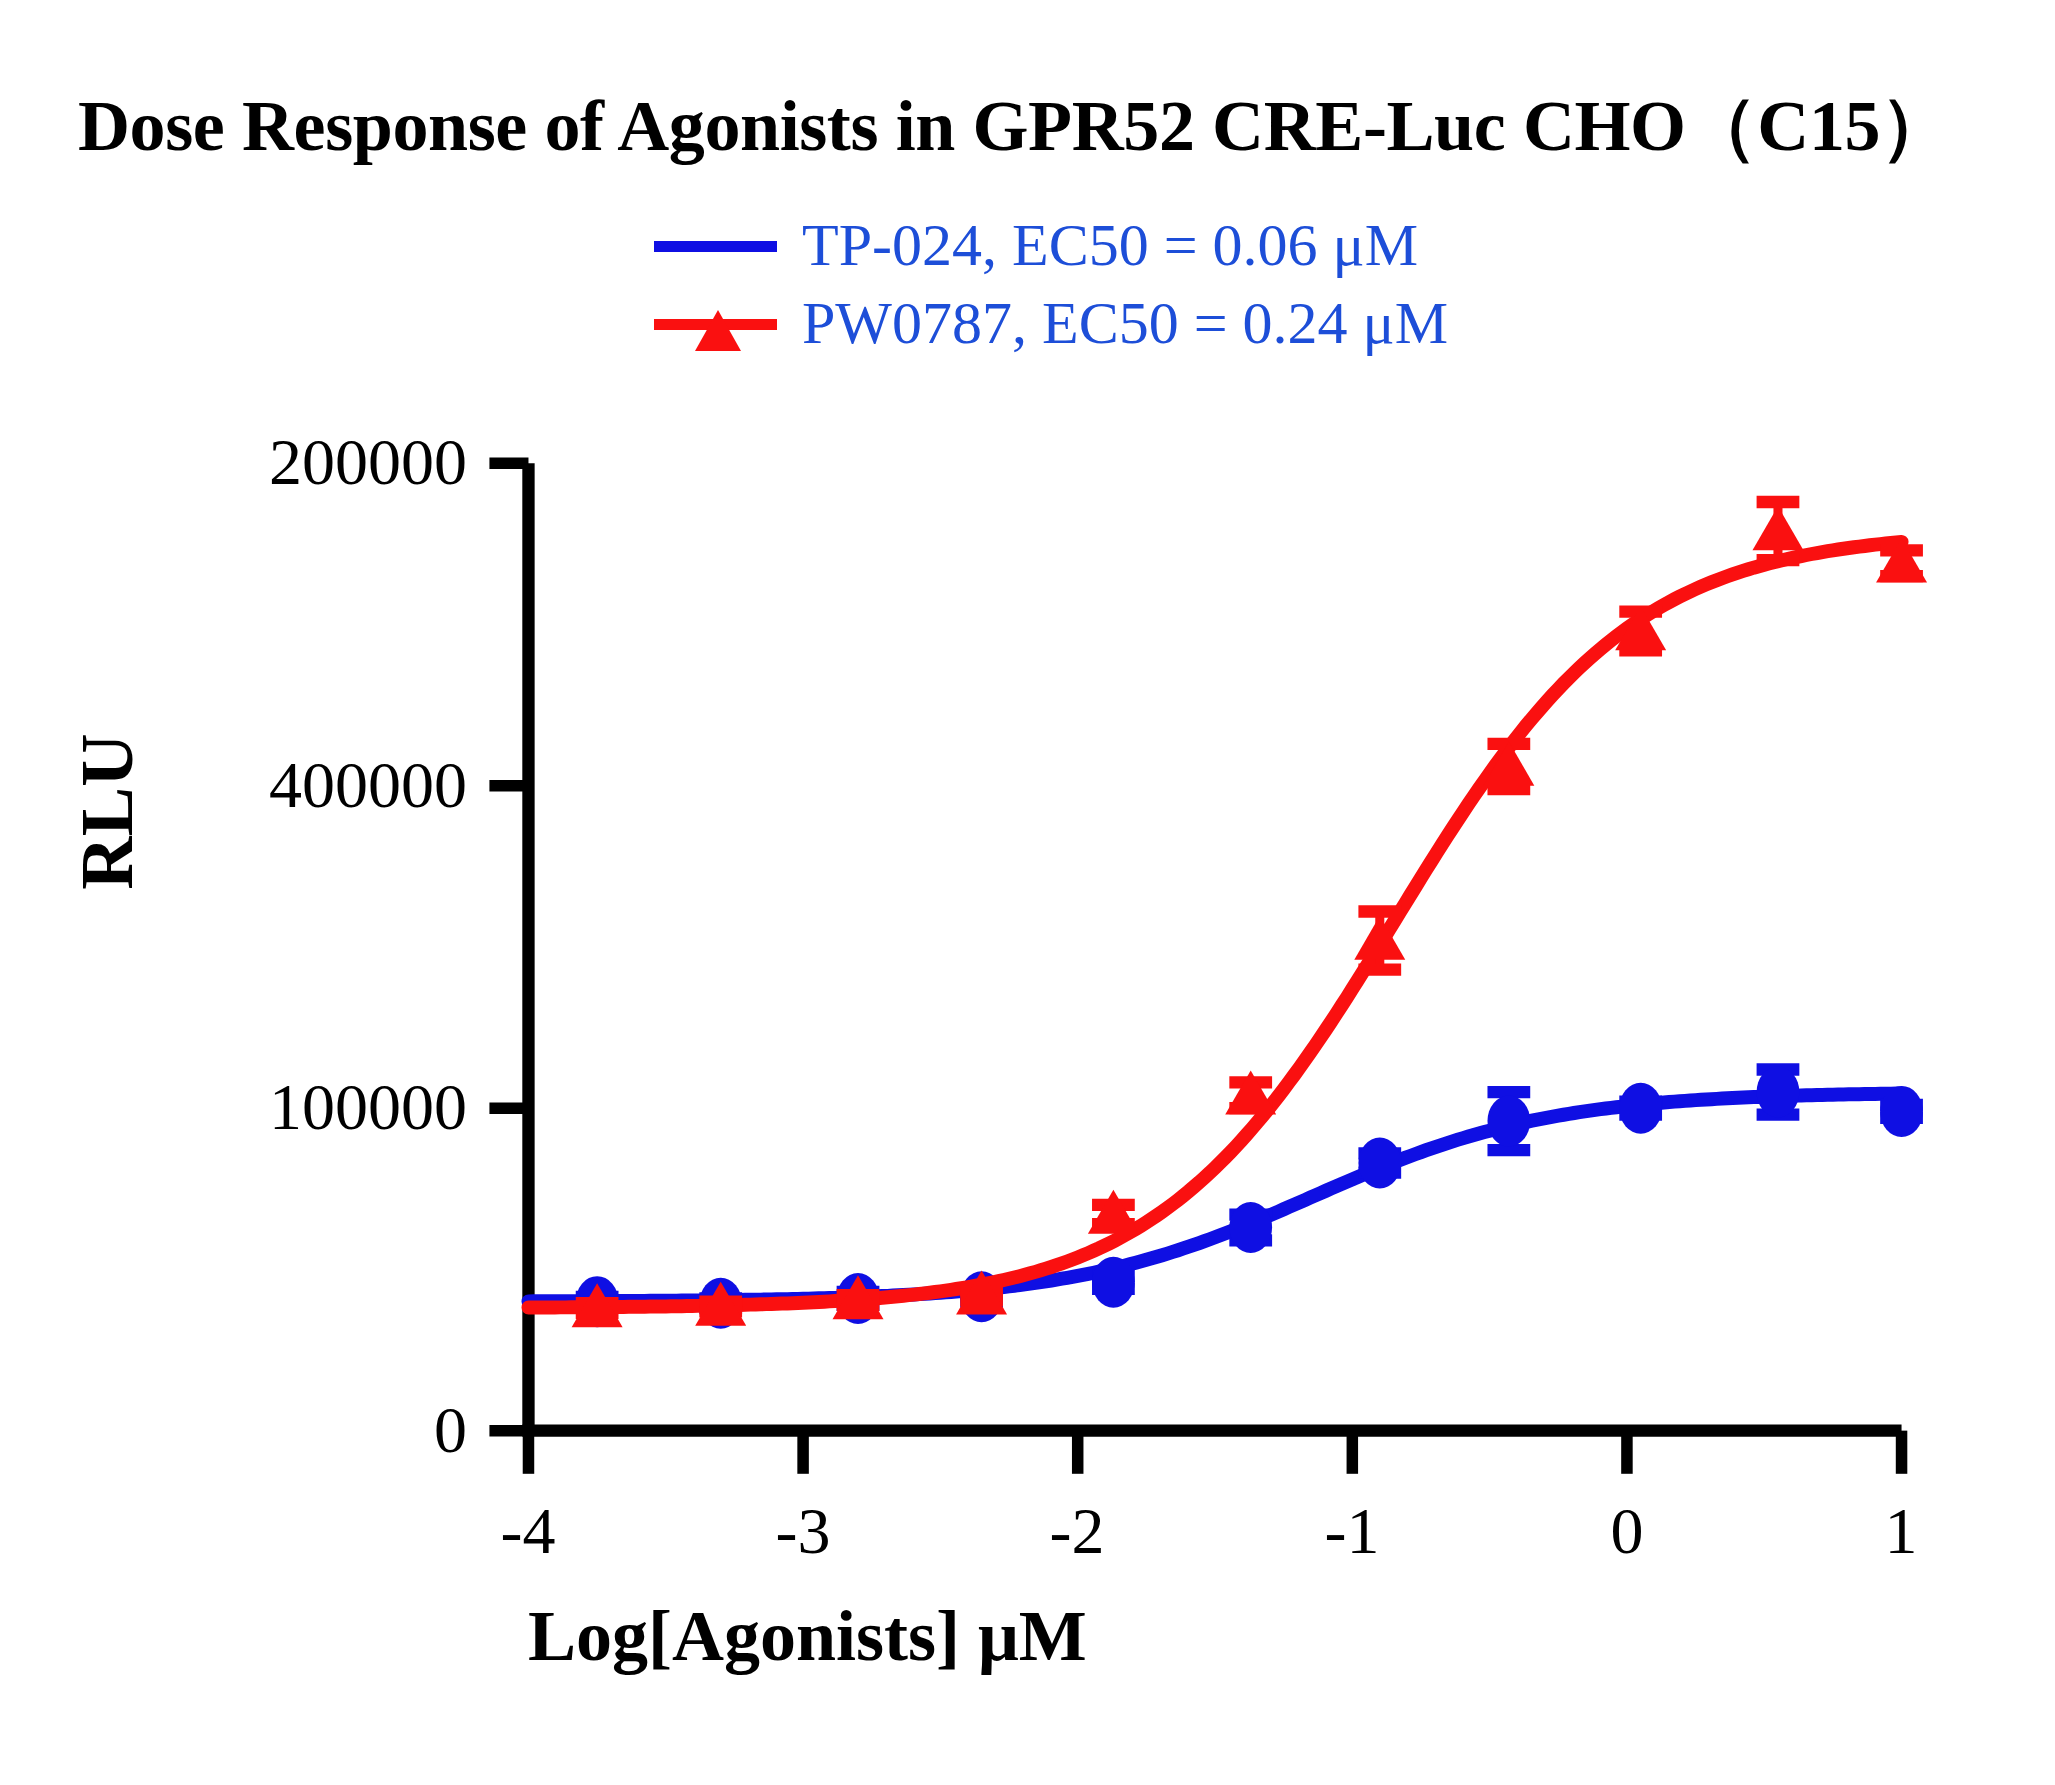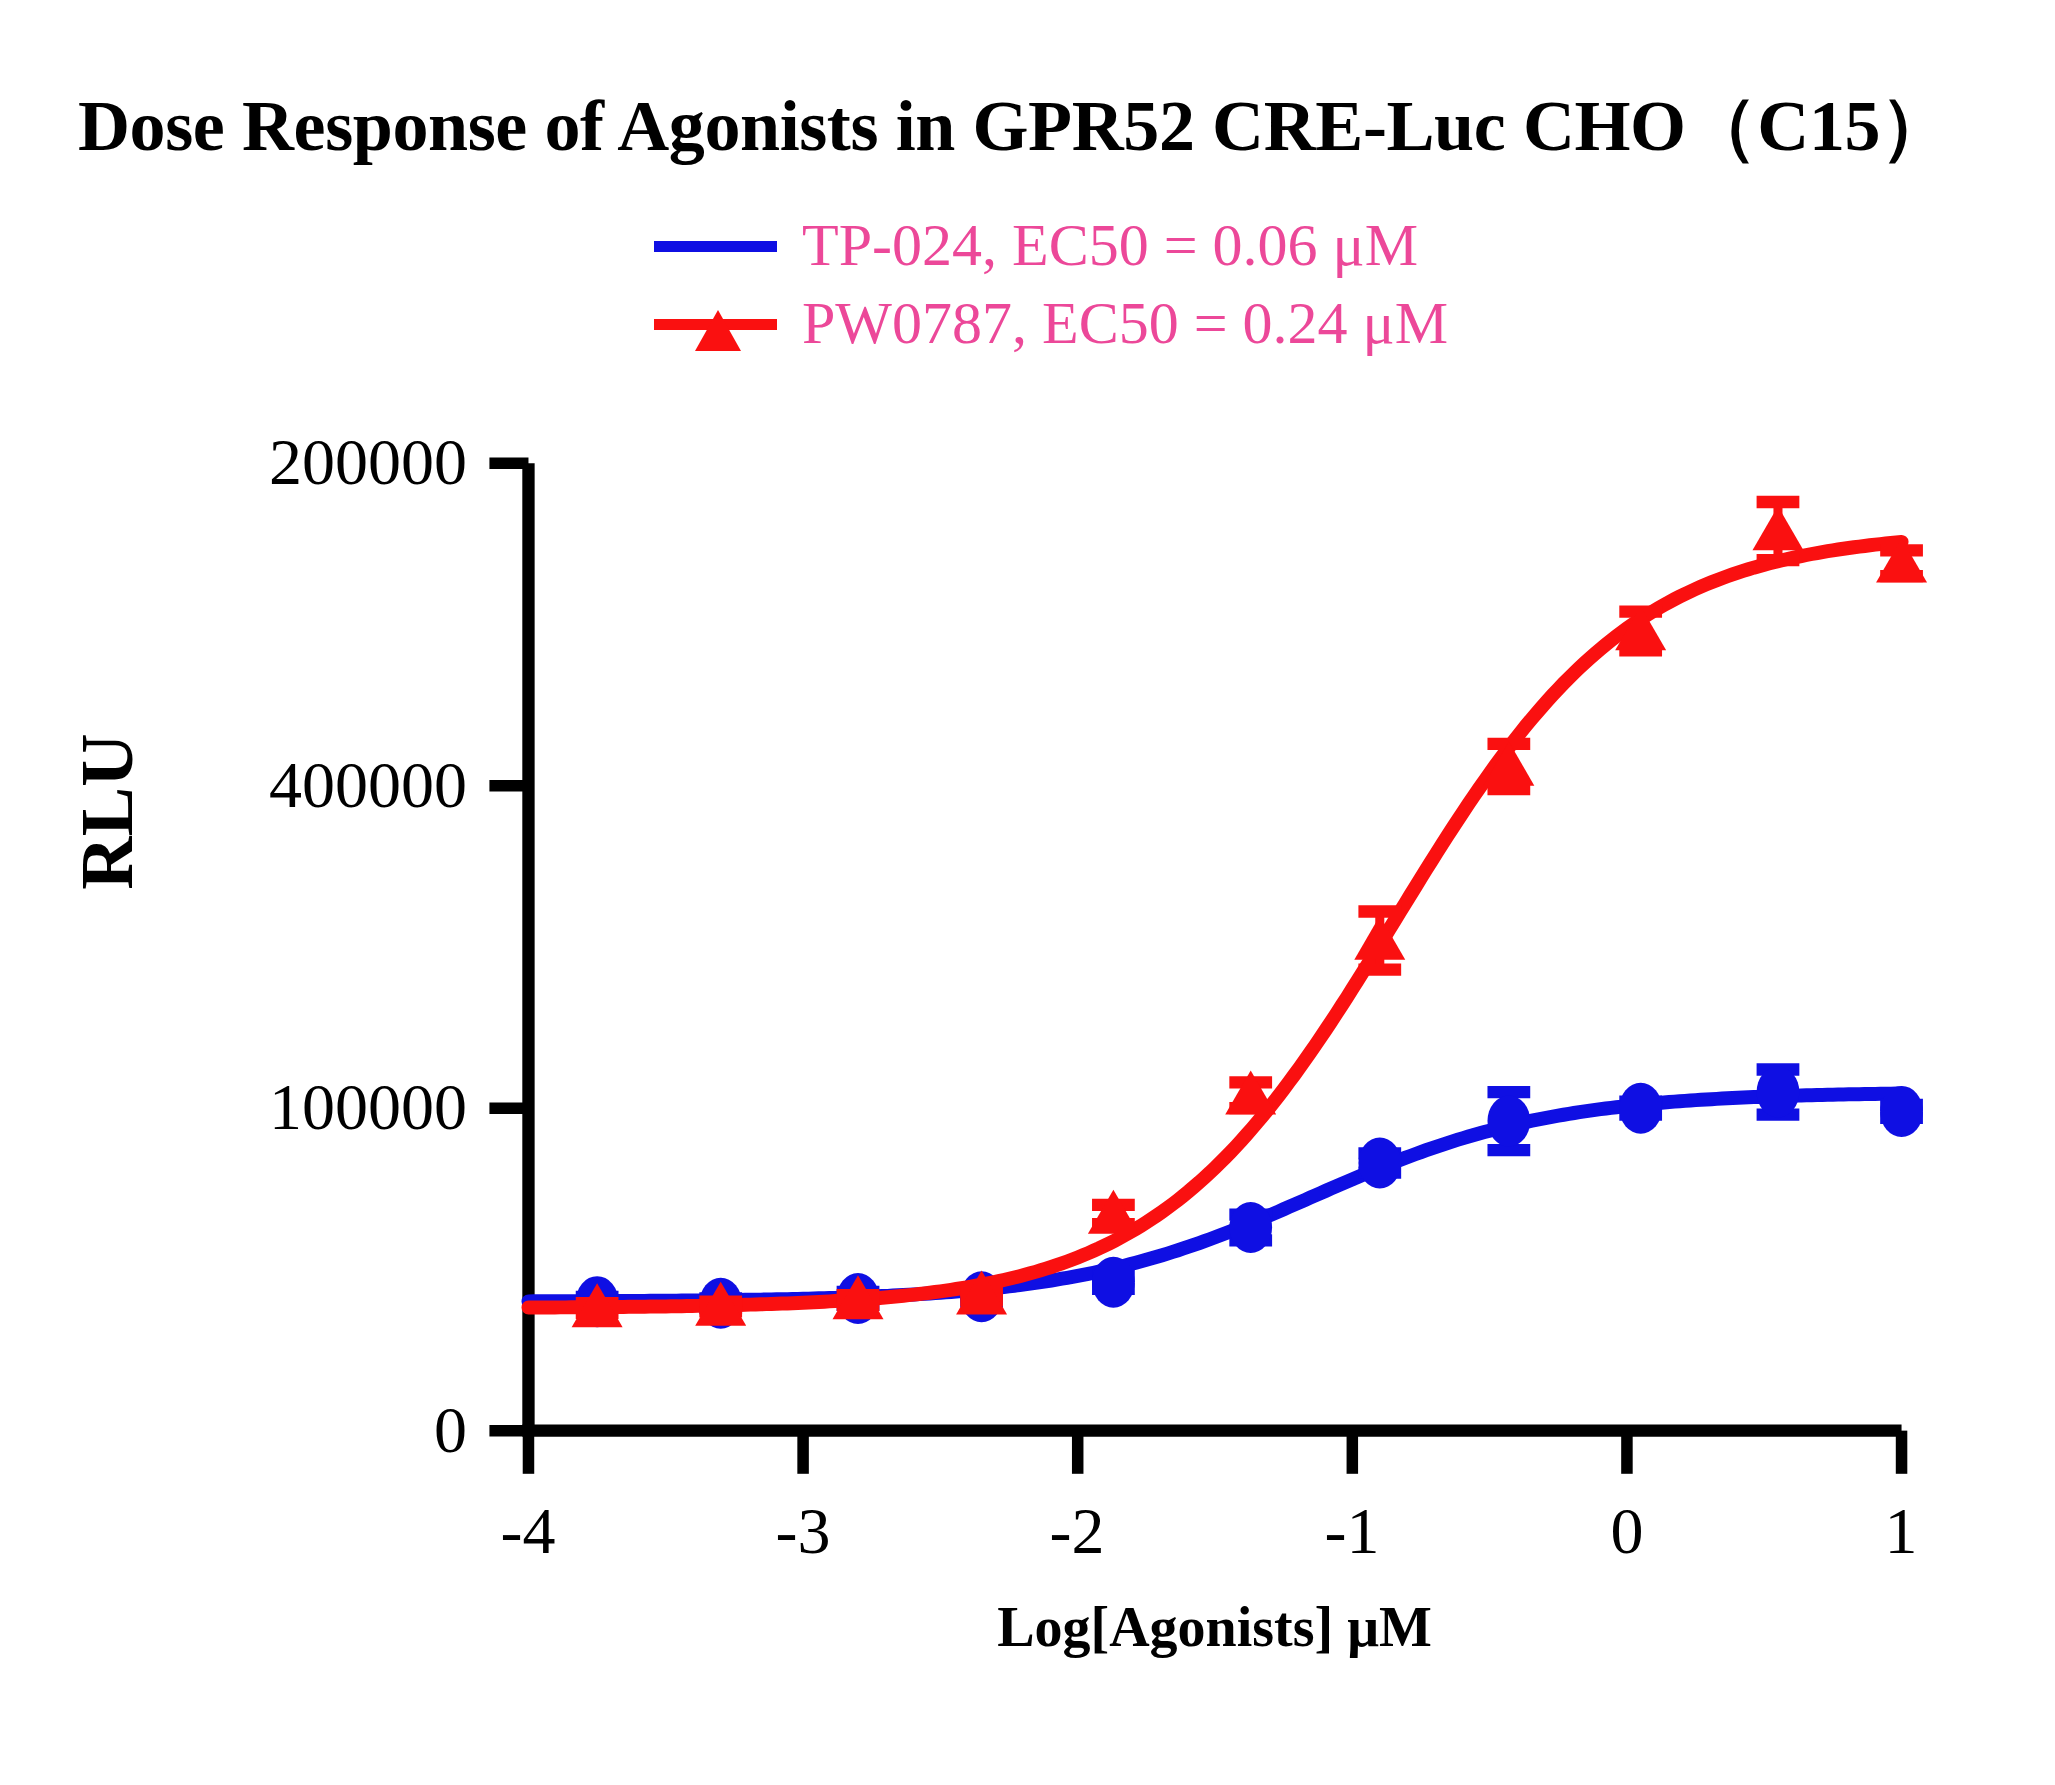--- a/index.html
+++ b/index.html
@@ -12,33 +12,33 @@
     font-family:"Liberation Serif",serif; letter-spacing:-0.4px; white-space:nowrap;
   }
 
   .legend{position:absolute; left:654px; top:214px;}
   .legend-row{display:flex; align-items:center; height:62px; margin-bottom:16.4px;}
   .legend-sym{position:relative; width:123px; height:49px; flex:0 0 123px;}
   .legend-sym .bar{position:absolute; left:0; top:20.6px; width:123px; height:10.7px;}
   .legend-sym .mk{position:absolute; left:43px; top:7.4px;}
   .dot{width:38px;height:38px;border-radius:50%;}
   .tri{width:0;height:0;border-left:23px solid transparent;border-right:23px solid transparent;}
-  .legend-label{font-size:60px; color:#ec4899; white-space:nowrap; margin-left:25px;}
+  .legend-label{font-size:60px; color:#1d4ed8; white-space:nowrap; margin-left:25px;}
 
   
   #plot{position:absolute; left:0; top:0; width:2555px; height:1785px;}
 
   .ylabel{
     position:absolute; left:-37px; top:769px; width:288px;
     font-size:74px; font-weight:bold; text-align:center;
     transform:rotate(-90deg); transform-origin:center center; color:#000;
   }
   .xlabel{
     position:absolute; left:528px; top:1595px; width:1373px;
-    font-size:56px; font-weight:bold; text-align:center; color:#000;
+    font-size:72px; font-weight:bold; text-align:left; color:#000;
   }
   .ytick-label{position:absolute; right:0; font-size:66px; color:#000; text-align:right; white-space:nowrap;}
   .xtick-label{position:absolute; font-size:66px; color:#000; text-align:center; white-space:nowrap;}
 </style>
 </head>
 <body>
 
 <div id="root">
 
   <div class="title">Dose Response of Agonists in GPR52 CRE-Luc CHO（C15）</div>

